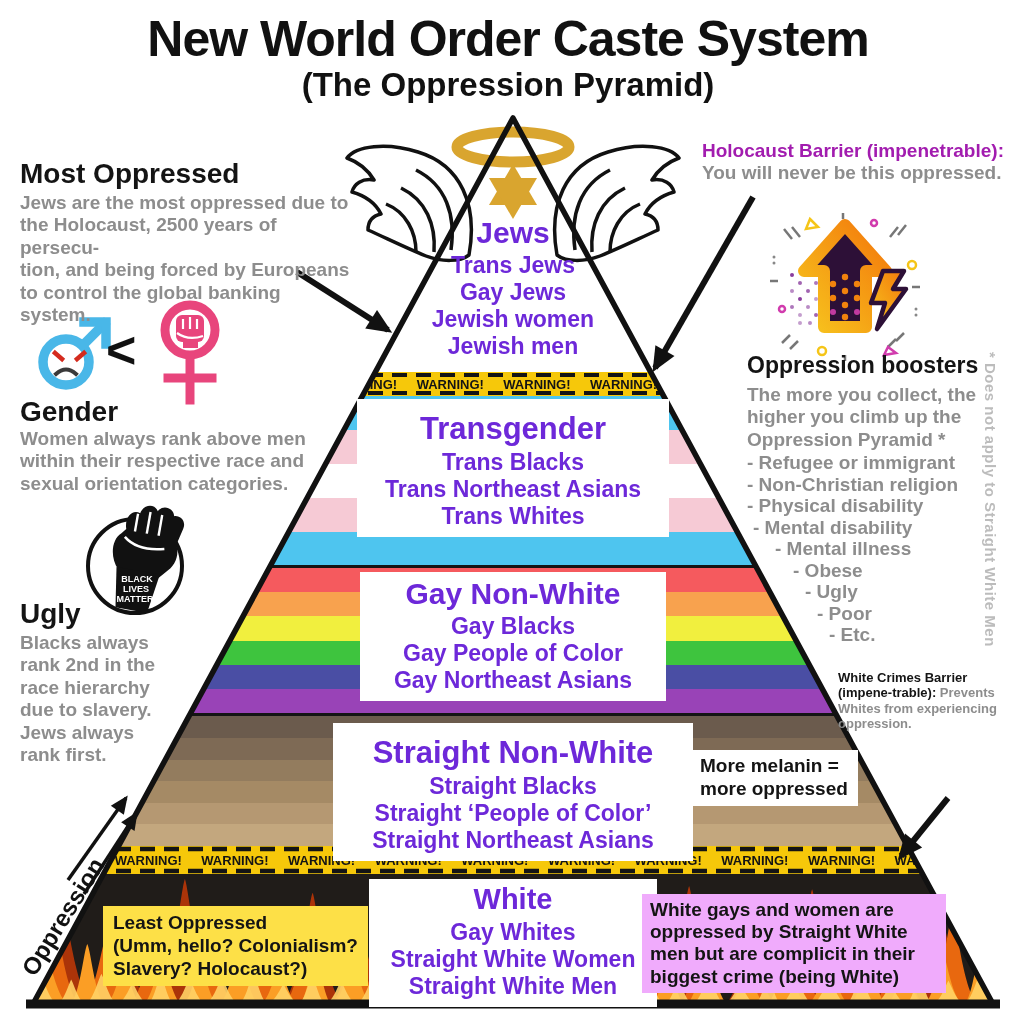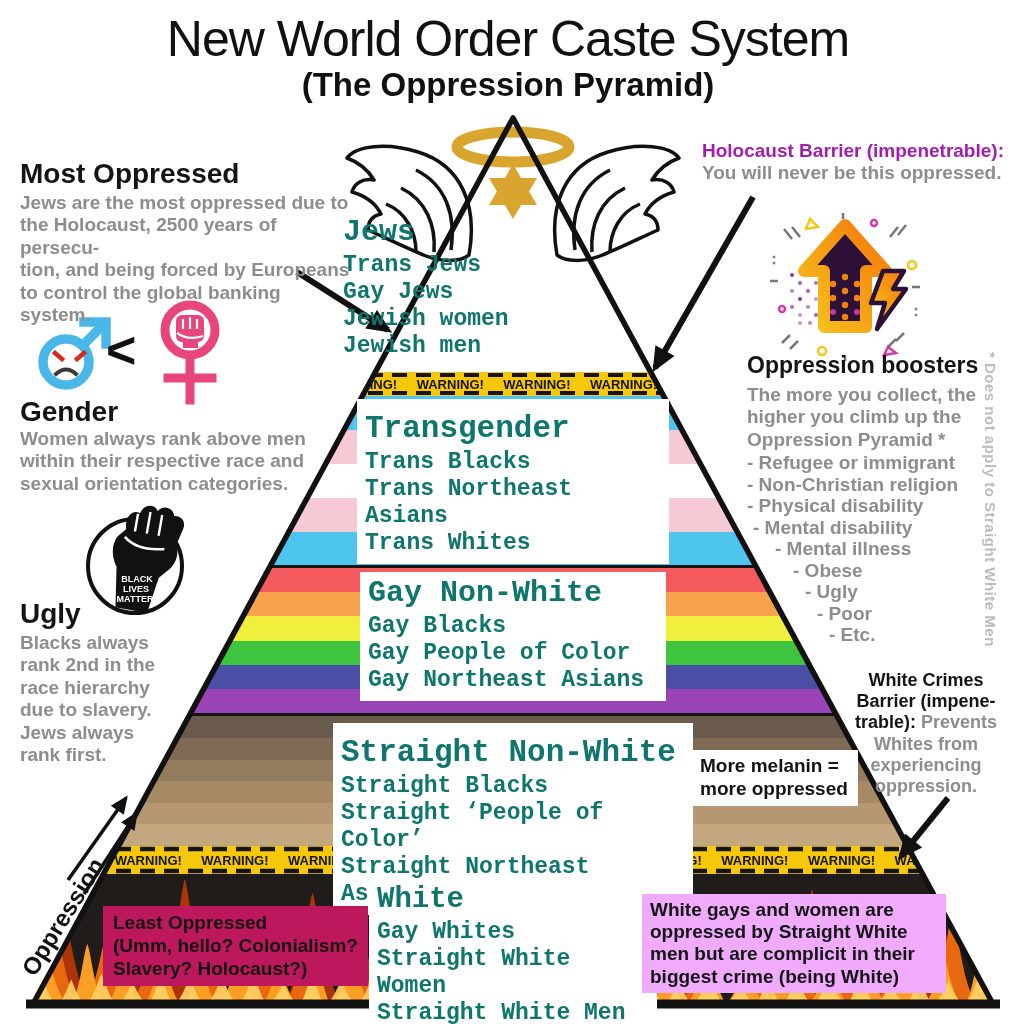--- a/index.html
+++ b/index.html
@@ -1,20 +1,20 @@
 <!DOCTYPE html>
 <html><head>
 <meta charset="utf-8">
 <style>
   html,body{margin:0;padding:0;background:#fff;}
   .canvas{position:relative;width:1016px;height:1024px;background:#fff;overflow:hidden;
           font-family:"Liberation Sans","DejaVu Sans",sans-serif;color:#111;}
   .abs{position:absolute;}
   h1,h2,h3,p{margin:0;}
-  .title{left:0;right:0;top:10px;font-size:50px;font-weight:normal;letter-spacing:-1px;text-align:center;}
+  .title{left:0;right:0;top:10px;font-size:50px;font-weight:bold;letter-spacing:-1px;text-align:center;}
   .subtitle{left:0;right:0;top:66px;font-size:33px;font-weight:bold;text-align:center;}
   .head{font-size:28px;font-weight:bold;color:#141414;}
   .gbody{font-size:19px;font-weight:bold;color:#8d8d8d;line-height:1.18;white-space:pre-line;}
   .blackbody{font-size:19px;font-weight:bold;color:#141414;line-height:1.18;white-space:pre-line;}
   
   .mo-head{left:20px;top:158px;}
   .mo-body{left:20px;top:192px;width:330px;}
   .lt-sign{left:106px;top:320px;font-size:52px;font-weight:bold;color:#111;}
   .gender-head{left:20px;top:396px;}
   .gender-body{left:20px;top:428px;width:330px;}
@@ -24,37 +24,37 @@
              transform:rotate(-58deg);transform-origin:left top;}
   
   .holo{left:702px;top:140px;width:312px;}
   .holo .blackbody{color:#a21caf;}
   .boost-head{left:747px;top:352px;font-size:23px;}
   .boost-body{left:747px;top:384px;width:260px;}
   .boost-list{left:747px;top:452px;width:260px;}
   .boost-list div{font-size:19px;font-weight:bold;color:#8d8d8d;line-height:21.5px;}
   .vnote{left:982px;top:352px;height:320px;writing-mode:vertical-rl;font-size:15px;font-weight:bold;
          color:#bcbcbc;letter-spacing:.5px;}
-  .wcrimes{left:838px;top:670px;width:176px;text-align:center;font-size:18px;font-weight:bold;line-height:1.18;}
+  .wcrimes{left:838px;top:670px;width:176px;font-size:13px;font-weight:bold;line-height:1.18;}
   .wcrimes .blk{color:#141414;}
   .wcrimes .gry{color:#8d8d8d;}
   
-  .pyr-text{left:513px;transform:translateX(-50%);font-weight:bold;color:#0f766e;font-family:Liberation Mono, monospace;}
+  .pyr-text{left:513px;transform:translateX(-50%);text-align:center;font-weight:bold;color:#6d28d9;}
   .jews{top:216px;width:340px;}
   .tier-title{font-size:30px;font-weight:bold;line-height:1.1;margin-bottom:3px;}
   .tier-items{font-size:23px;font-weight:bold;line-height:27px;}
   .whitebox{background:#fff;padding:5px 8px 7px 8px;}
   .trans{top:399px;width:296px;}
   .gay{top:572px;width:290px;}
   .straight{top:723px;width:344px;}
   .whitetier{top:879px;width:272px;}
   .straight .tier-title,.trans .tier-title{font-size:31px;margin-top:8px;}
   .melanin{left:692px;top:750px;width:150px;background:#fff;padding:5px 8px;font-size:19px;
            font-weight:bold;color:#141414;line-height:1.2;white-space:pre-line;}
-  .least{left:103px;top:906px;background:#be185d;padding:5px 10px;font-size:19px;font-weight:bold;
+  .least{left:103px;top:906px;background:#fde047;padding:5px 10px;font-size:19px;font-weight:bold;
          color:#141414;line-height:1.22;white-space:pre-line;}
   .complicit{left:642px;top:894px;width:288px;background:#f0abfc;padding:5px 8px;font-size:19px;
              font-weight:bold;color:#141414;line-height:1.17;}
   svg text{font-family:"Liberation Sans","DejaVu Sans",sans-serif;}
 </style>
 </head>
 <body>
 
 <div class="canvas">
 

